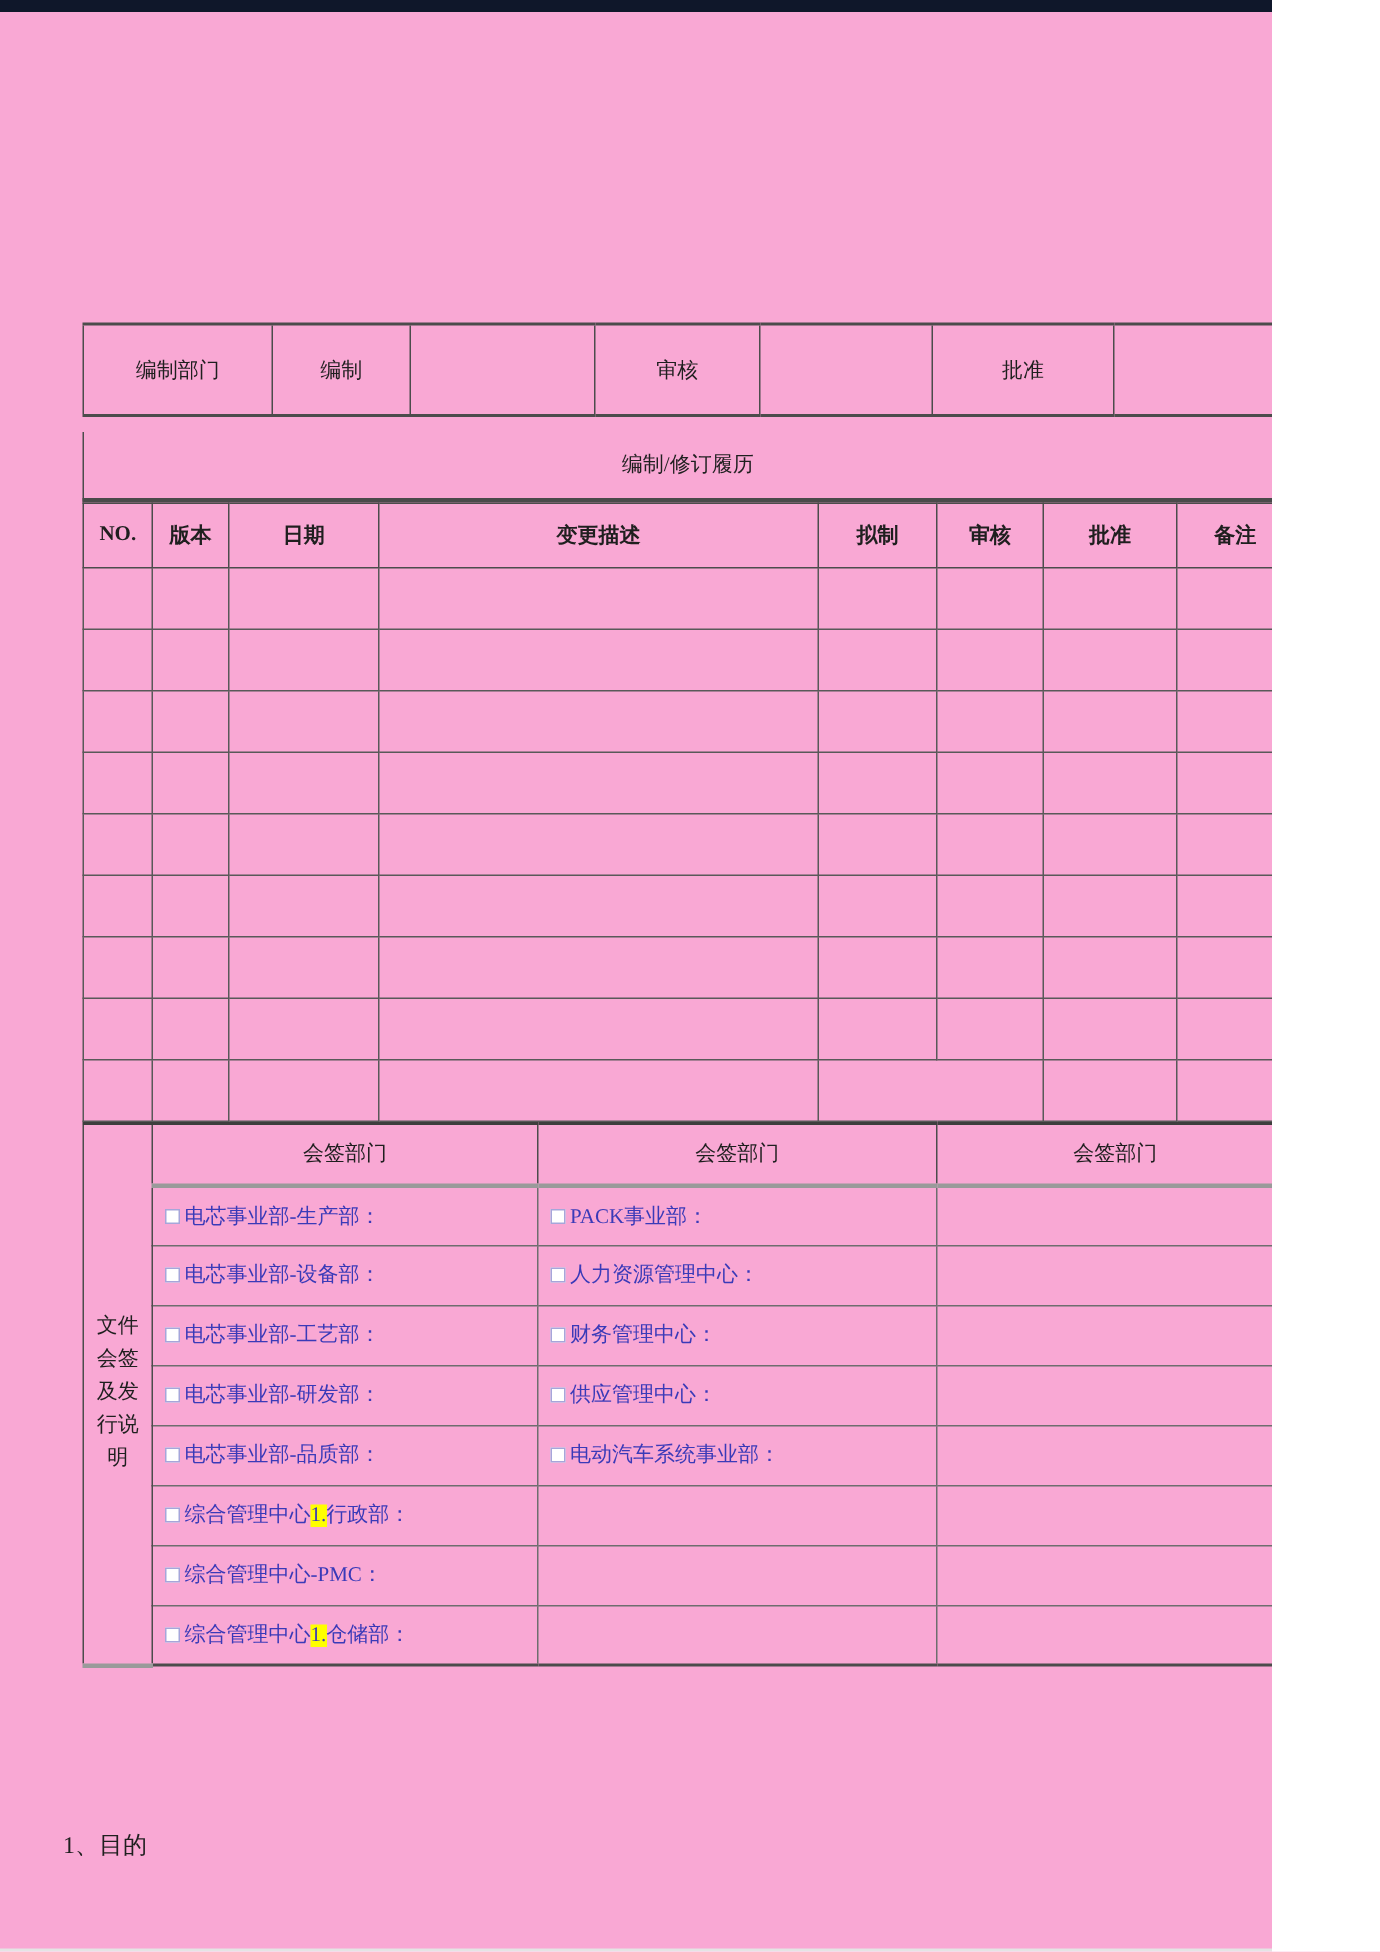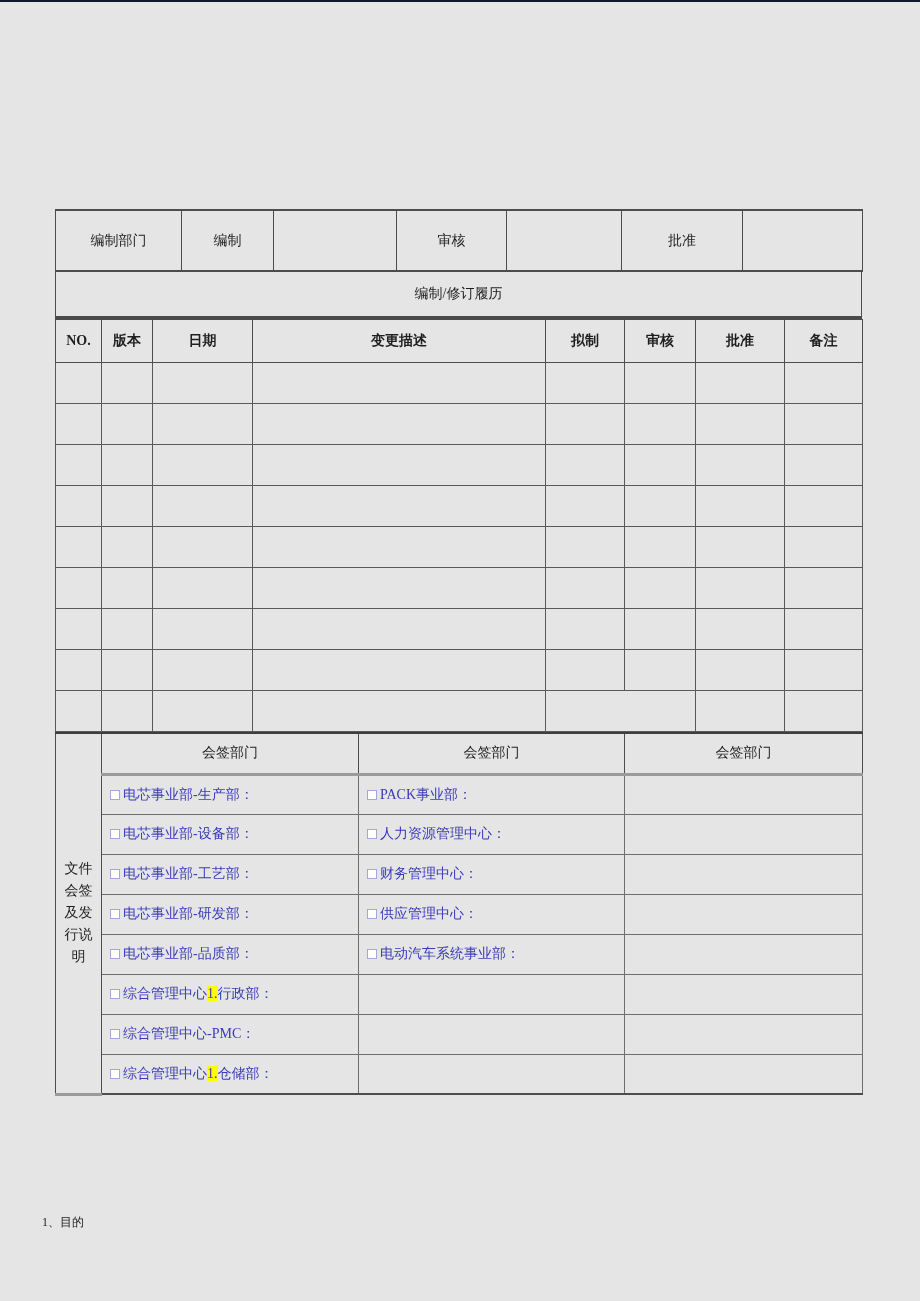--- a/index.html
+++ b/index.html
@@ -1,21 +1,21 @@
 <!DOCTYPE html>
 <html><head>
 <meta charset="utf-8">
 <style>
   * { box-sizing: border-box; margin: 0; padding: 0; }
   html, body { background: #ffffff; }
   body { font-family: "Liberation Serif", "DejaVu Serif", serif; color: #1f1f1f; }
   .page {
-    position: relative; width: 920px; height: 1301px;
-    background: #e5e5e5; overflow: hidden;
-    border-top: 2px solid #0f172a; border-bottom: 2px solid #e4e4e4;
+    position: relative; width: 848px; height: 1301px;
+    background: #f9a8d4; overflow: hidden;
+    border-top: 8px solid #0f172a; border-bottom: 2px solid #e4e4e4;
   }
   .doc { position: absolute; left: 55px; top: 207px; width: 807px; }
 
   table { border-collapse: collapse; table-layout: fixed; width: 807px; }
   td {
     border: 1px solid #4c4c4c; font-size: 14px; text-align: center;
     vertical-align: middle; overflow: hidden;
   }
 
   
@@ -23,20 +23,21 @@
   .t1 tr + tr td { border-top-width: 1px; }
   .t1 tr:last-child td { border-bottom-width: 2px; }
   .t1 .bold { font-weight: normal; }
 
   
   .title-row {
     height: 47px; border-left: 1px solid #4c4c4c; border-right: 1px solid #4c4c4c;
     border-bottom: 3px solid #4a4a4a;
     display: flex; align-items: center; justify-content: center;
     font-size: 14px;
+    margin-top: 10px;
   }
 
   
   .t2 td { height: 41px; font-size: 14px; border-color: #595959; }
   .t2 tr.hdr td { height: 43px; border-color: #4c4c4c; font-weight: bold; }
   .t2 tr.issue td { height: 45px; }
 
   
   .t3 td { height: 40px; border: 1px solid #6e6e6e; }
   .t3 tr.hdr td {
@@ -53,21 +54,21 @@
   }
   .cb {
     display: inline-block; width: 10px; height: 10px;
     border: 1px solid #a6a6da; margin-right: 3px; vertical-align: -1px;
     background: #ffffff;
   }
   .hl { background: #ffff00; }
 
   .section-heading {
     position: absolute; left: 42px; top: 1212px;
-    font-size: 12px; color: #1f1f1f;
+    font-size: 16px; color: #1f1f1f;
   }
 </style>
 </head>
 <body>
 
 <div class="page">
   <div class="doc">
 
     <table class="t1">
       <colgroup>

